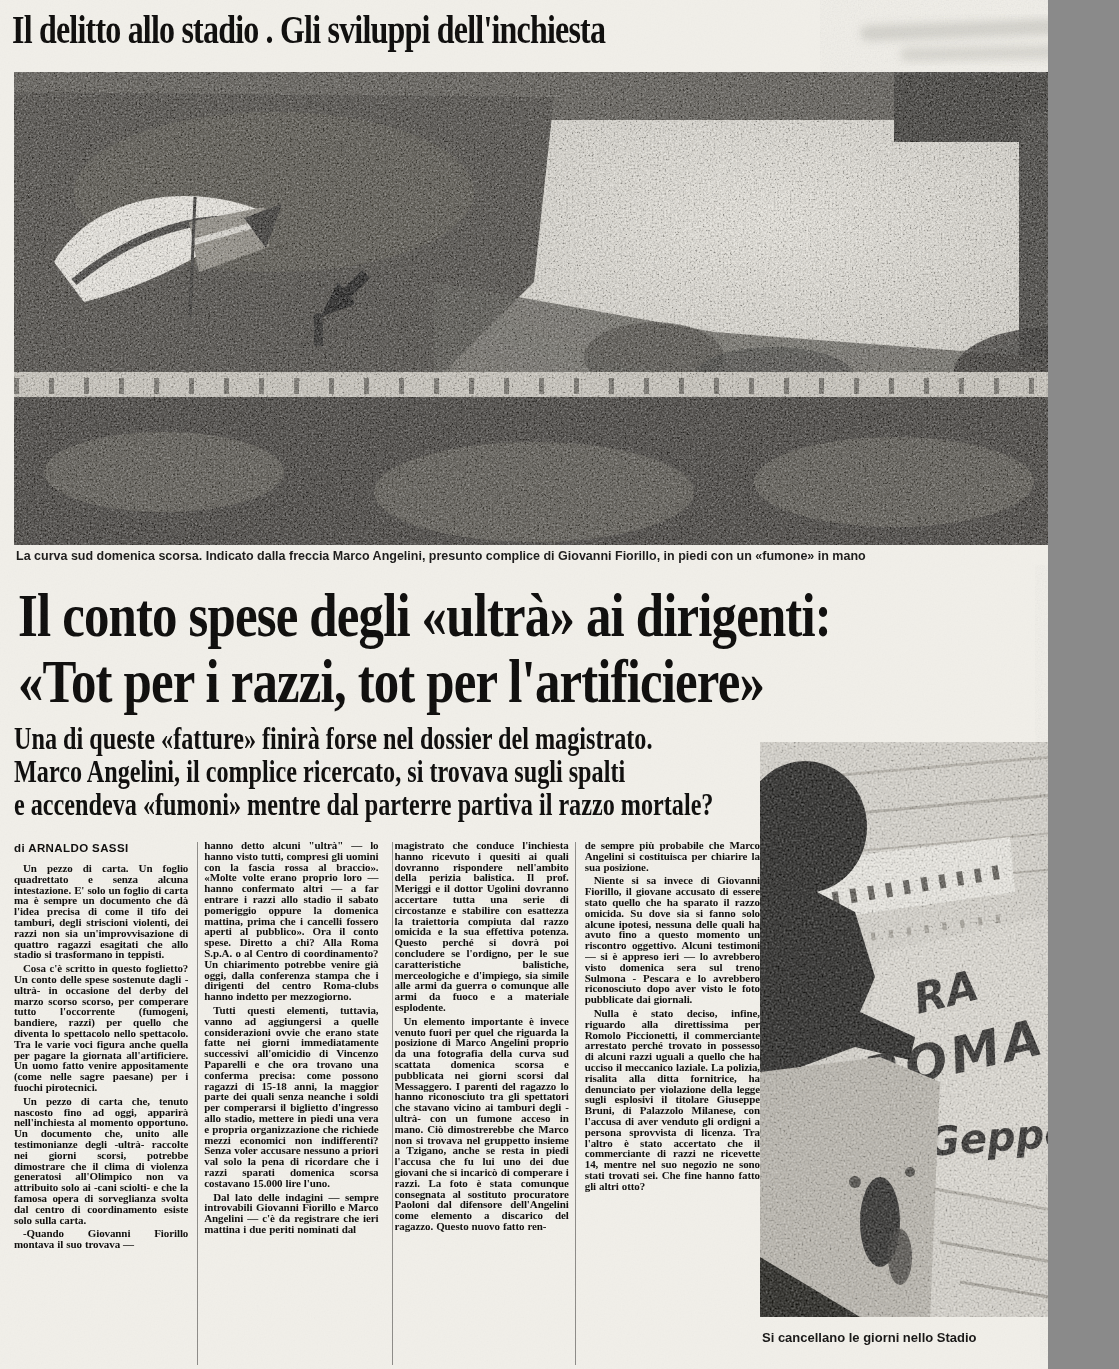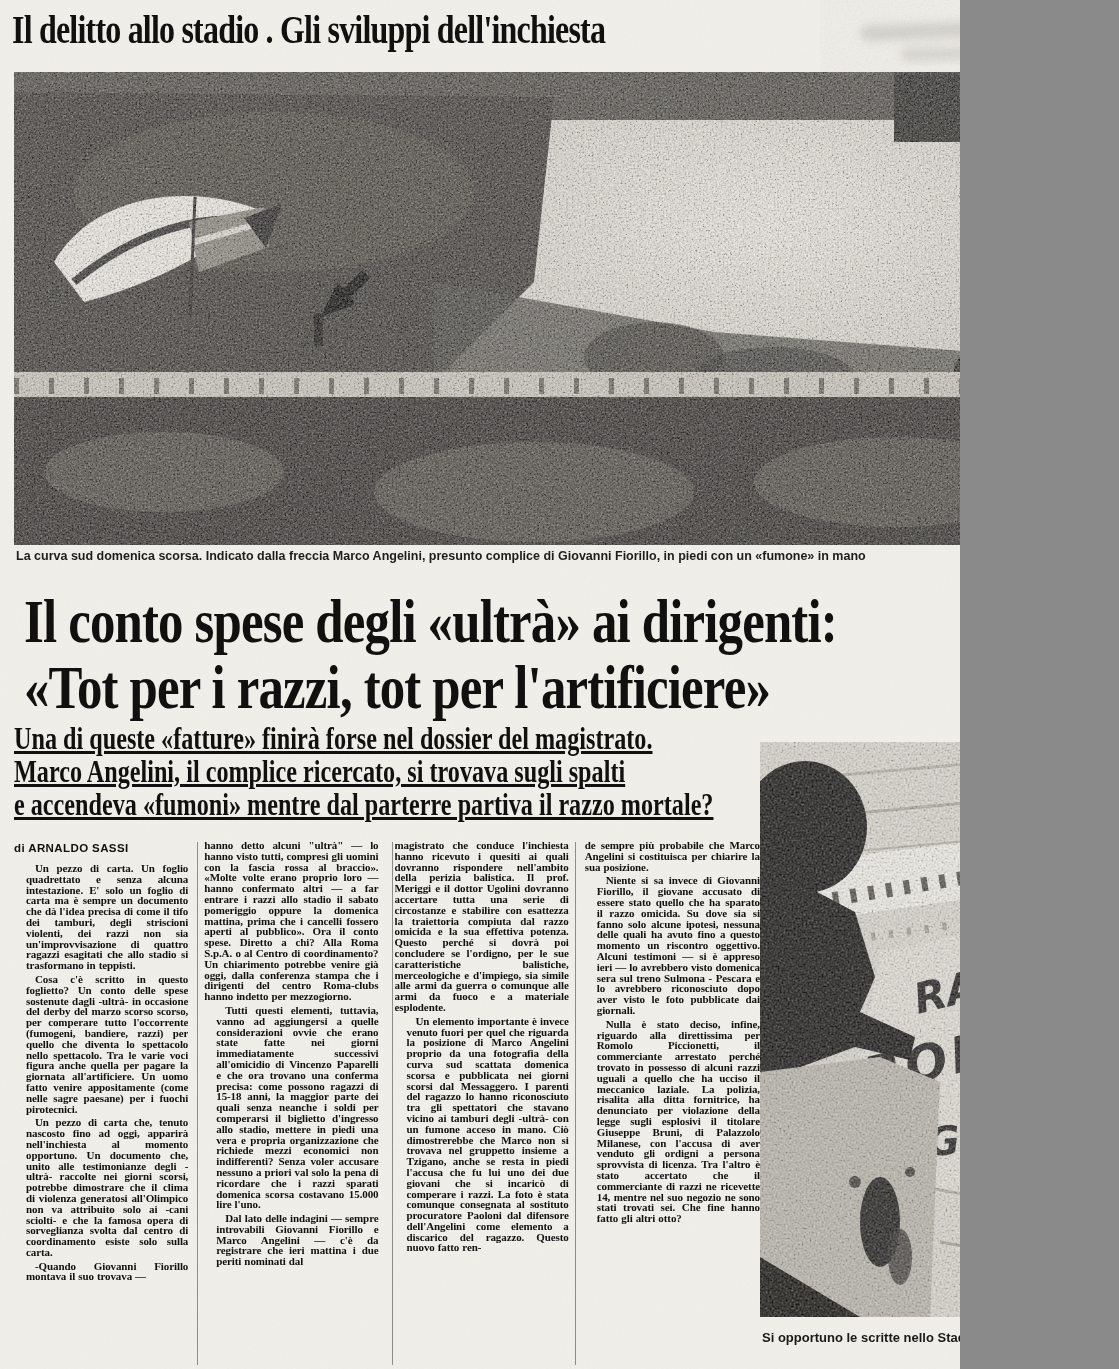--- a/index.html
+++ b/index.html
@@ -1,43 +1,43 @@
 <!DOCTYPE html>
 <html><head>
 <meta charset="utf-8">
 <style>
   html,body{margin:0;padding:0;background:#8a8a8a;}
-  .page{position:relative;width:960px;height:1369px;background:#f1efe9;overflow:hidden;
+  .page{position:relative;width:1048px;height:1369px;background:#f1efe9;overflow:hidden;
         font-family:"Liberation Serif", serif;color:#0d0c0b;}
   .squeeze{display:inline-block;transform-origin:0 60%;white-space:nowrap;}
 
   .kicker{position:absolute;left:12px;top:6px;width:1100px;
           font-size:40px;font-weight:700;letter-spacing:-1px;}
   .kicker .squeeze{transform:scaleX(.80);}
 
   .main-photo{position:absolute;left:14px;top:72px;width:1092px;height:473px;background:#b9b5ad;}
   .main-photo svg{display:block;}
 
   .photo-caption{position:absolute;left:16px;top:549px;width:1060px;
                  font-family:"Liberation Sans", sans-serif;font-weight:700;font-size:12.5px;
                  color:#1a1918;letter-spacing:0;}
 
-  .headline{position:absolute;left:12px;top:576px;margin:12px;font-size:62px;font-weight:700;
+  .headline{position:absolute;left:12px;top:576px;margin:6px;font-size:62px;font-weight:700;
             line-height:66px;letter-spacing:-1px;}
   .headline .squeeze{display:block;transform:scaleX(.82);}
 
-  .standfirst{position:absolute;left:14px;top:722px;font-size:31px;font-weight:700;line-height:33px;text-decoration:underline;}
+  .standfirst{position:absolute;left:14px;top:722px;font-size:31px;font-weight:700;line-height:33px;}
   .standfirst .squeeze{display:block;transform:scaleX(.78);}
 
   .columns{position:absolute;left:14px;top:840px;width:746px;height:525px;display:flex;overflow:hidden;}
   .col{width:179px;margin-right:16px;overflow:hidden;}
   .col:last-child{margin-right:0;width:180px;}
   .col p{margin:0 0 3px 0;font-size:11px;line-height:10.8px;font-weight:700;
          text-align:justify;letter-spacing:-0.1px;word-spacing:0.4px;}
-  .col p.ind{text-indent:9px;margin-left:12px;}
+  .col p.ind{text-indent:9px;}
   .byline{font-family:"Liberation Sans", sans-serif;font-weight:700;font-size:11.5px;
           letter-spacing:.4px;margin:2px 0 9px 0;}
   .rule{position:absolute;top:842px;width:1px;height:523px;background:rgba(20,18,16,.45);}
   .rule.r1{left:197px;} .rule.r2{left:392px;} .rule.r3{left:575px;}
 
   .side-photo{position:absolute;left:760px;top:742px;width:348px;height:575px;background:#cdc9c1;}
   .side-caption{position:absolute;left:762px;top:1330px;width:340px;
                 font-family:"Liberation Sans", sans-serif;font-weight:700;font-size:13px;color:#161514;}
 
   .page-noise{position:absolute;left:0;top:0;pointer-events:none;}
@@ -185,21 +185,21 @@
       <ellipse cx="140" cy="515" rx="12" ry="28" fill="#33312d" opacity="0.8"></ellipse>
       <circle cx="95" cy="440" r="6" fill="#44423d"></circle>
       <circle cx="150" cy="430" r="5" fill="#44423d"></circle>
       <polygon points="0,515 100,575 0,575" fill="#15140f"></polygon>
       <line x1="180" y1="500" x2="348" y2="530" stroke="#a5a198" stroke-width="3"></line>
       <line x1="200" y1="540" x2="348" y2="565" stroke="#a5a198" stroke-width="3"></line>
       <rect x="0" y="0" width="348" height="575" filter="url(#grainB)" opacity="0.45"></rect>
     </svg>
   </div>
 
-  <div class="side-caption">Si opportuno le scritte nello Stadio</div>
+  <div class="side-caption">Si cancellano le giorni nello Stadio</div>
 
   <svg class="page-noise" width="1119" height="1369" viewBox="0 0 1119 1369">
     <defs>
       <filter id="grainP" x="0" y="0" width="100%" height="100%">
         <feTurbulence type="fractalNoise" baseFrequency="0.7" numOctaves="2" seed="21"></feTurbulence>
         <feColorMatrix type="saturate" values="0"></feColorMatrix>
       </filter>
       <filter id="blurP">
           <feGaussianBlur stdDeviation="4"></feGaussianBlur>
         </filter>

